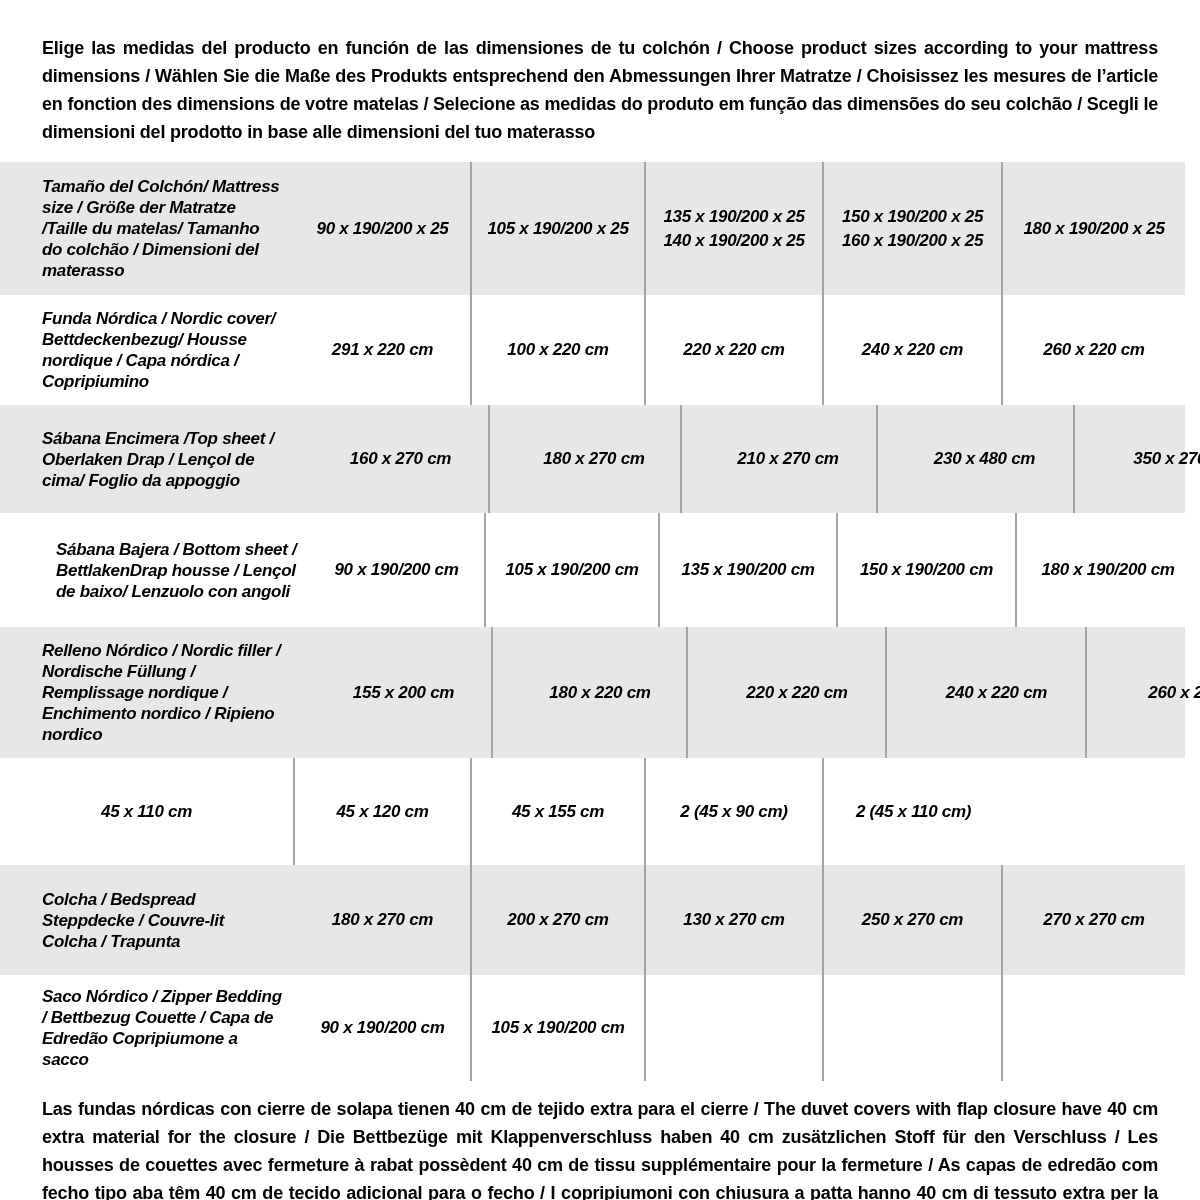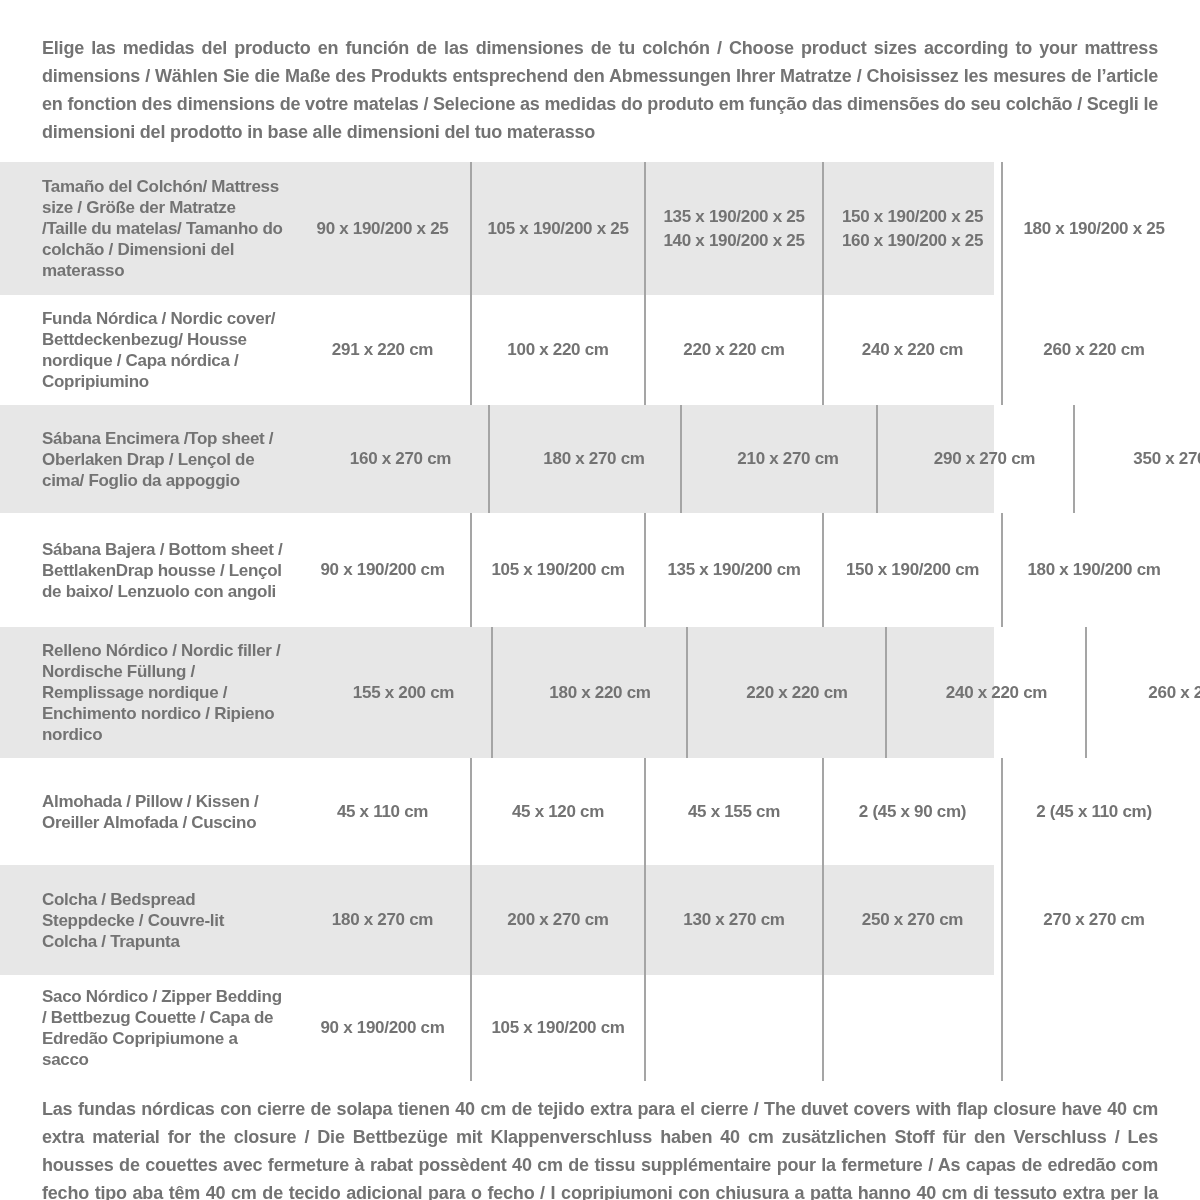--- a/index.html
+++ b/index.html
@@ -1,47 +1,48 @@
 <!DOCTYPE html>
 <html><head>
 <meta charset="utf-8">
 <style>
   html,body{margin:0;padding:0;background:#ffffff;}
   .page{
     position:relative;
     width:1200px;height:1200px;
     background:#ffffff;
     font-family:"Liberation Sans", sans-serif;
-    color:#737373;
+    color:#000000;
     overflow:hidden;
   }
   .intro{
     margin:34px 42px 0 42px;
     width:1116px;
     font-size:18px;
     line-height:28px;
     font-weight:700;
     letter-spacing:-0.2px;
     text-align:justify;
   }
   .size-table{
     margin-top:16px;
     width:1185px;
   }
   .t-row{
     display:grid;
     grid-template-columns:295px 177px 174px 178px 179px 182px;
-    width:994px;
+    width:1185px;
+    font-style:italic;
   }
   .t-row.gray{background:#e7e7e7;}
   .t-row.white{background:#ffffff;}
   .r0{min-height:133px;}
   .r1{min-height:110px;}
   .r2{min-height:108px;gap:18px;}
-  .r3{min-height:114px;}
+  .r3{min-height:114px;padding-left:14px;}
   .r4{min-height:131px;gap:21px;}
   .r5{min-height:107px;}
   .r6{min-height:110px;}
   .r7{min-height:106px;}
   .cell{
     box-sizing:border-box;
     display:flex;
     align-items:center;
     font-weight:700;
     letter-spacing:-0.3px;
@@ -132,21 +133,21 @@
       <div class="cell val bdr">
           <span>160 x 270 cm</span>
         </div>
       <div class="cell val bdr">
           <span>180 x 270 cm</span>
         </div>
       <div class="cell val bdr">
           <span>210 x 270 cm</span>
         </div>
       <div class="cell val bdr">
-          <span>290 x 270 cm</span>
+          <span>230 x 480 cm</span>
         </div>
       <div class="cell val">
           <span>350 x 270 cm</span>
         </div>
     </div>
 
     <div class="t-row white r3">
       <div class="cell label">
           <span>Sábana Bajera / Bottom sheet / BettlakenDrap housse / Lençol de baixo/ Lenzuolo con angoli</span>
         </div>
@@ -182,23 +183,20 @@
         </div>
       <div class="cell val bdr">
           <span>240 x 220 cm</span>
         </div>
       <div class="cell val">
           <span>260 x 220 cm</span>
         </div>
     </div>
 
     <div class="t-row white r5">
-      <div class="cell label">
-          <span>Almohada  / Pillow / Kissen / Oreiller Almofada / Cuscino</span>
-        </div>
       <div class="cell val bdr">
           <span>45 x 110 cm</span>
         </div>
       <div class="cell val bdr">
           <span>45 x 120 cm</span>
         </div>
       <div class="cell val bdr">
           <span>45 x 155 cm</span>
         </div>
       <div class="cell val bdr">

